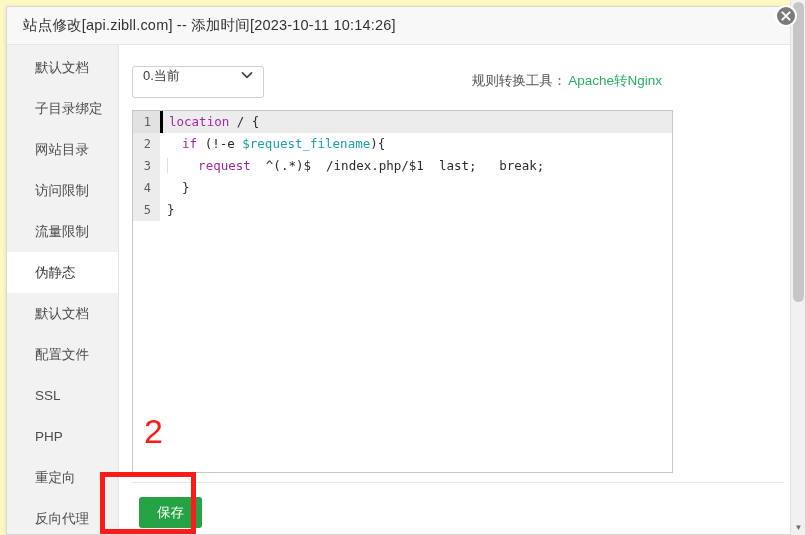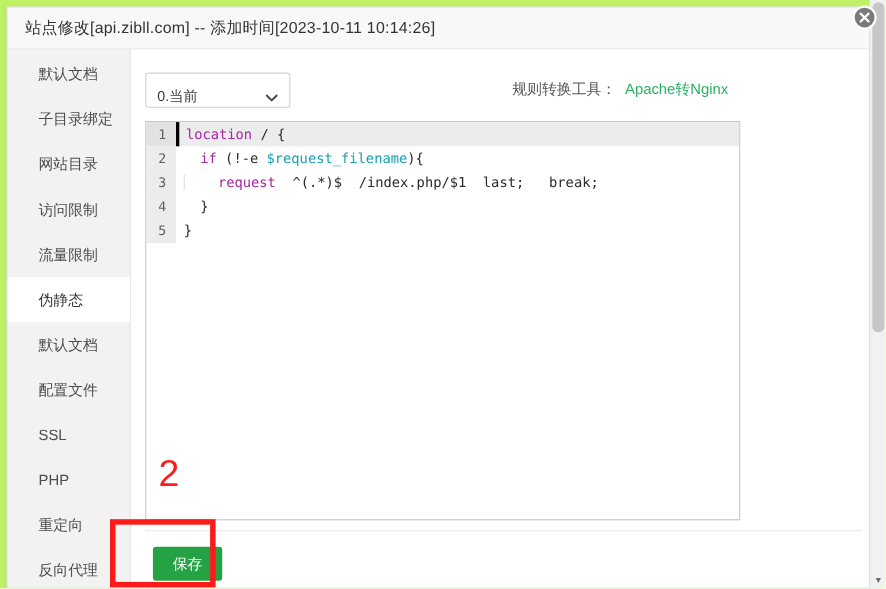--- a/index.html
+++ b/index.html
@@ -8,21 +8,21 @@
     background: #ffffff;
     width: 805px;
     height: 535px;
     overflow: hidden;
     font-family: "Liberation Sans", "DejaVu Sans", sans-serif;
   }
   #screen {
     position: relative;
     width: 805px;
     height: 535px;
-    background: #bef264;
+    background: #fef9c3;
     overflow: hidden;
     text-decoration: underline;
   }
 
   
   .modal {
     position: absolute;
     left: 6px;
     top: 6px;
     width: 793px;
@@ -114,21 +114,21 @@
     position: absolute;
     left: 13px;
     top: 21px;
     width: 132px;
     height: 32px;
     border: 1px solid #d0d0d0;
     border-radius: 3px;
     background: #ffffff;
     box-sizing: border-box;
     display: flex;
-    align-items: flex-end;
+    align-items: flex-start;
     padding: 0 8px 0 10px;
     cursor: pointer;
     gap: 27px;
   }
   .select-value {
     font-size: 13px;
     color: #3b3b3b;
     flex: 1 1 auto;
     white-space: nowrap;
   }
@@ -138,21 +138,21 @@
     position: absolute;
     right: 136px;
     top: 27px;
     font-size: 13.5px;
     color: #555555;
     white-space: nowrap;
   }
   .conv-link {
     color: #29b062;
     cursor: pointer;
-    margin-left: 8px;
+    margin-left: 2px;
     text-align: center;
   }
 
   
   .editor {
     position: absolute;
     left: 13px;
     top: 65px;
     width: 541px;
     height: 363px;

